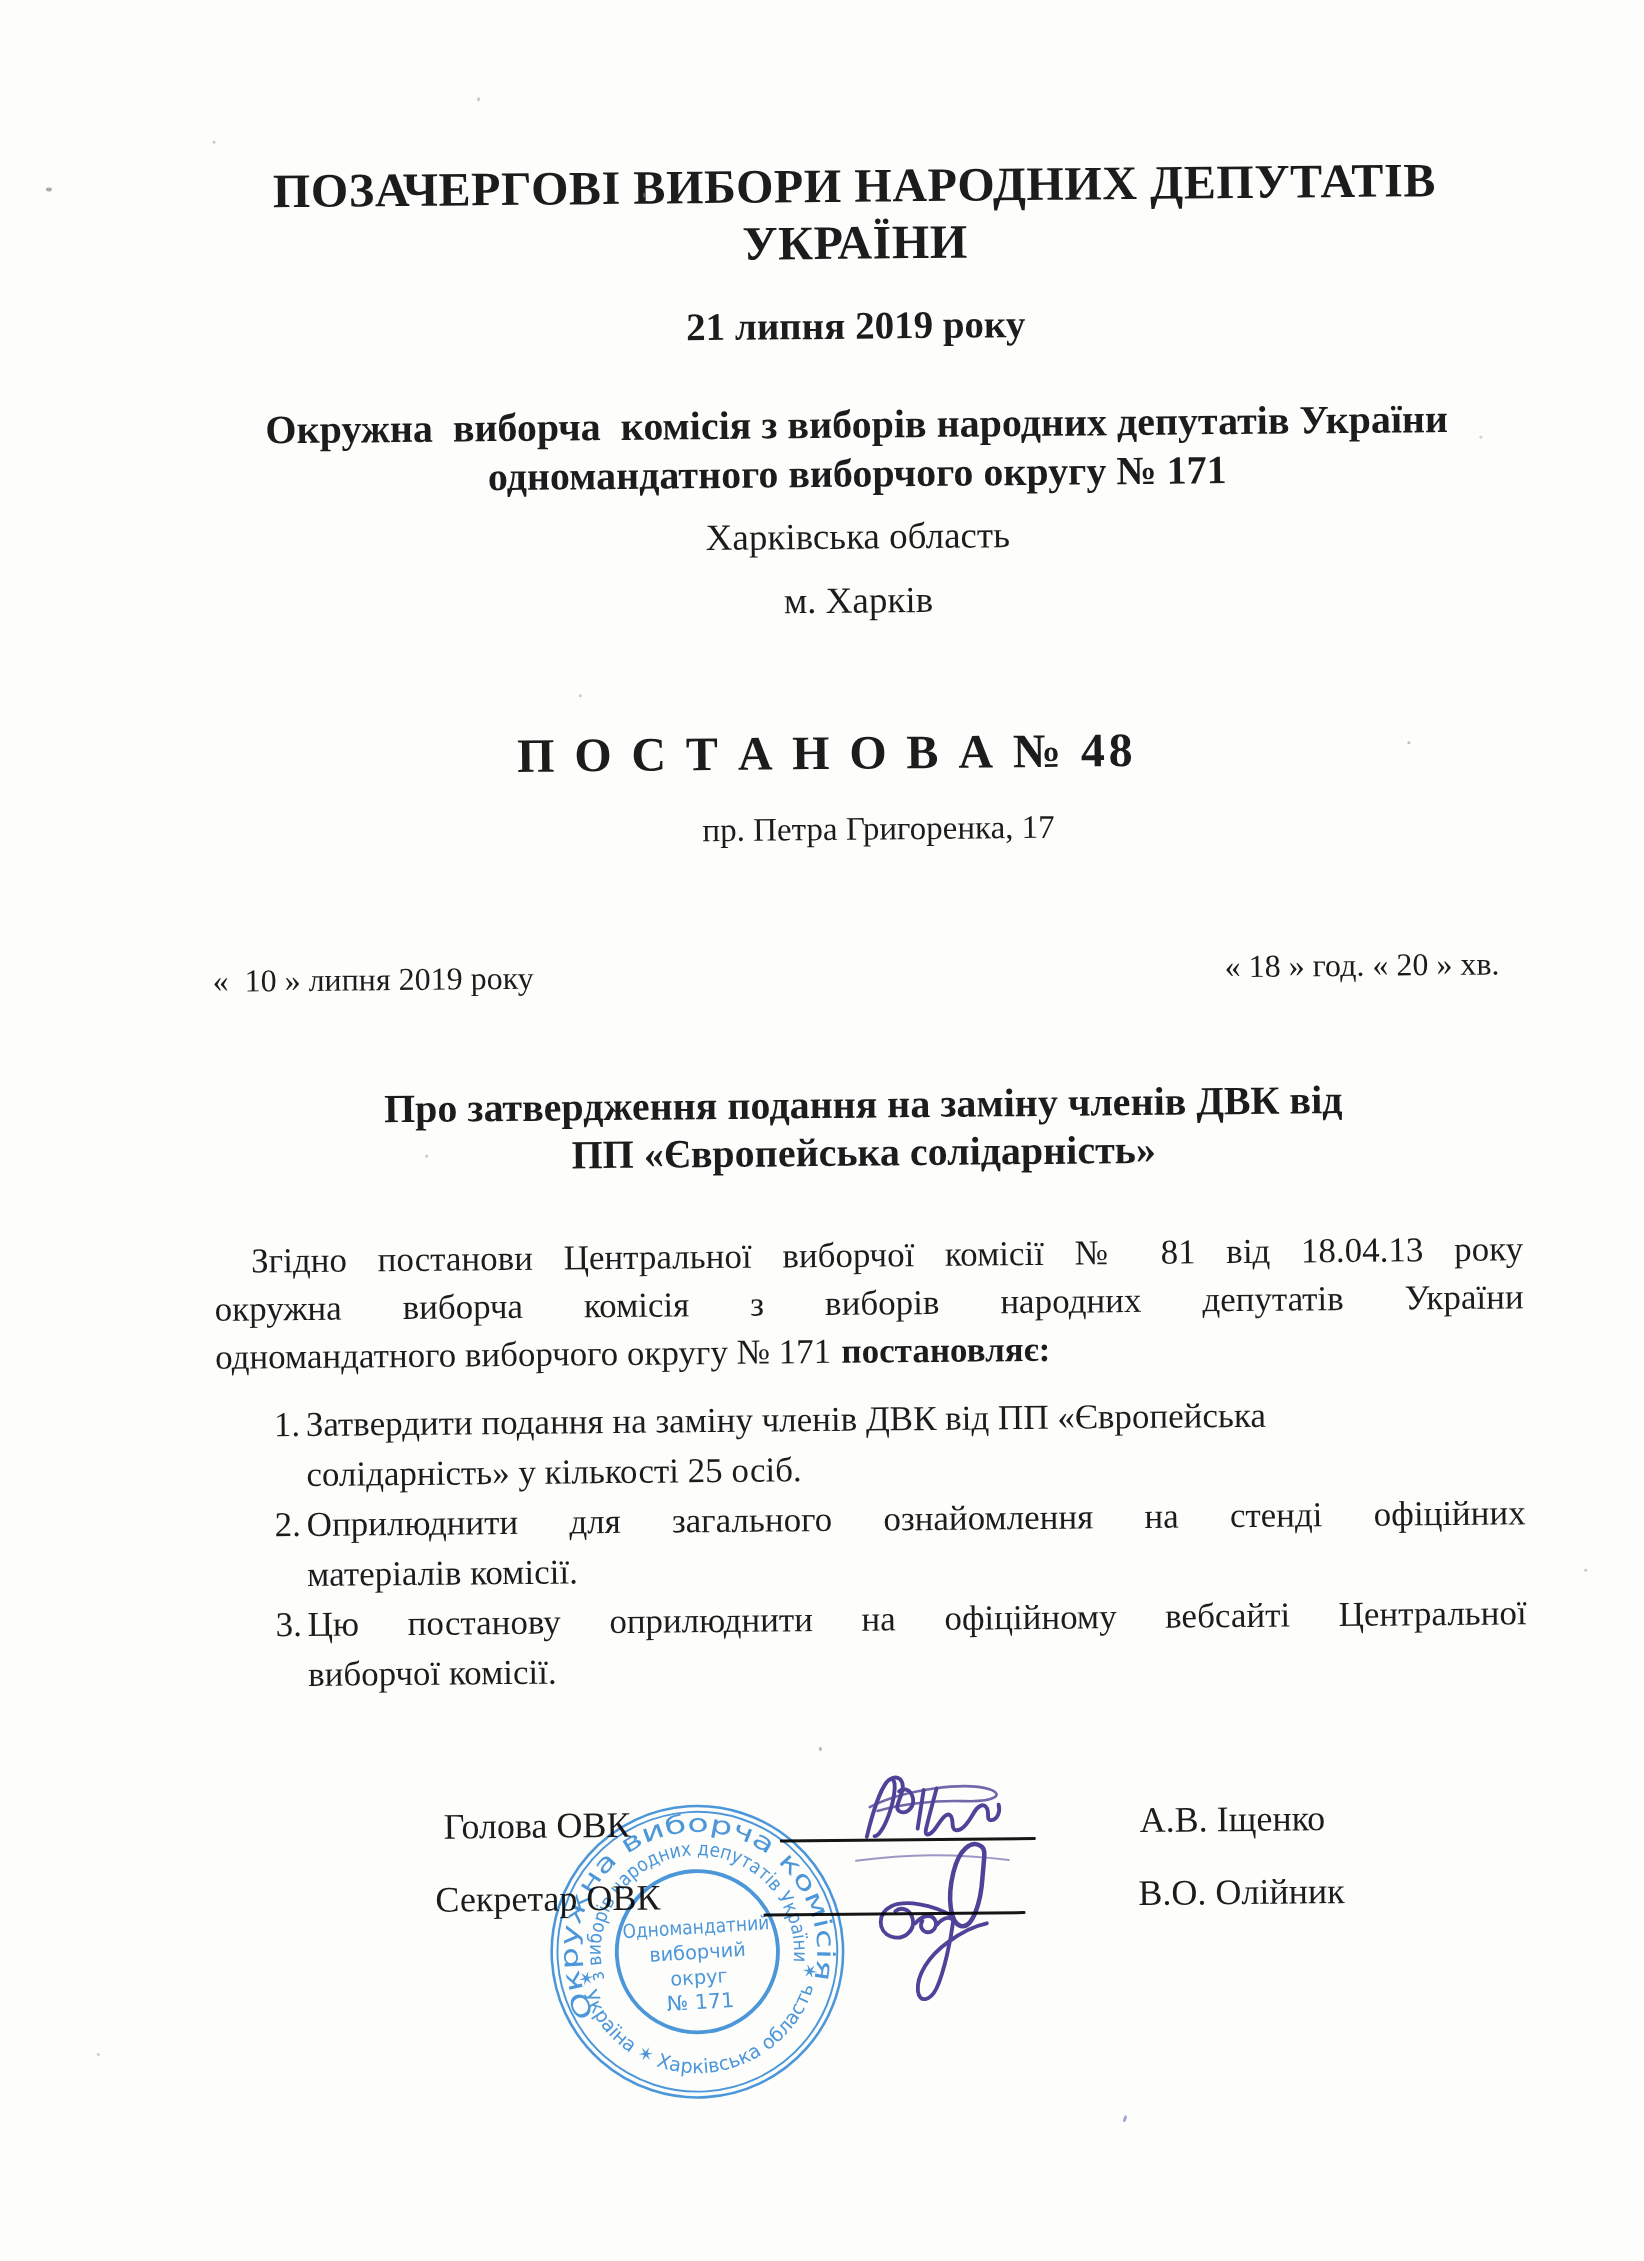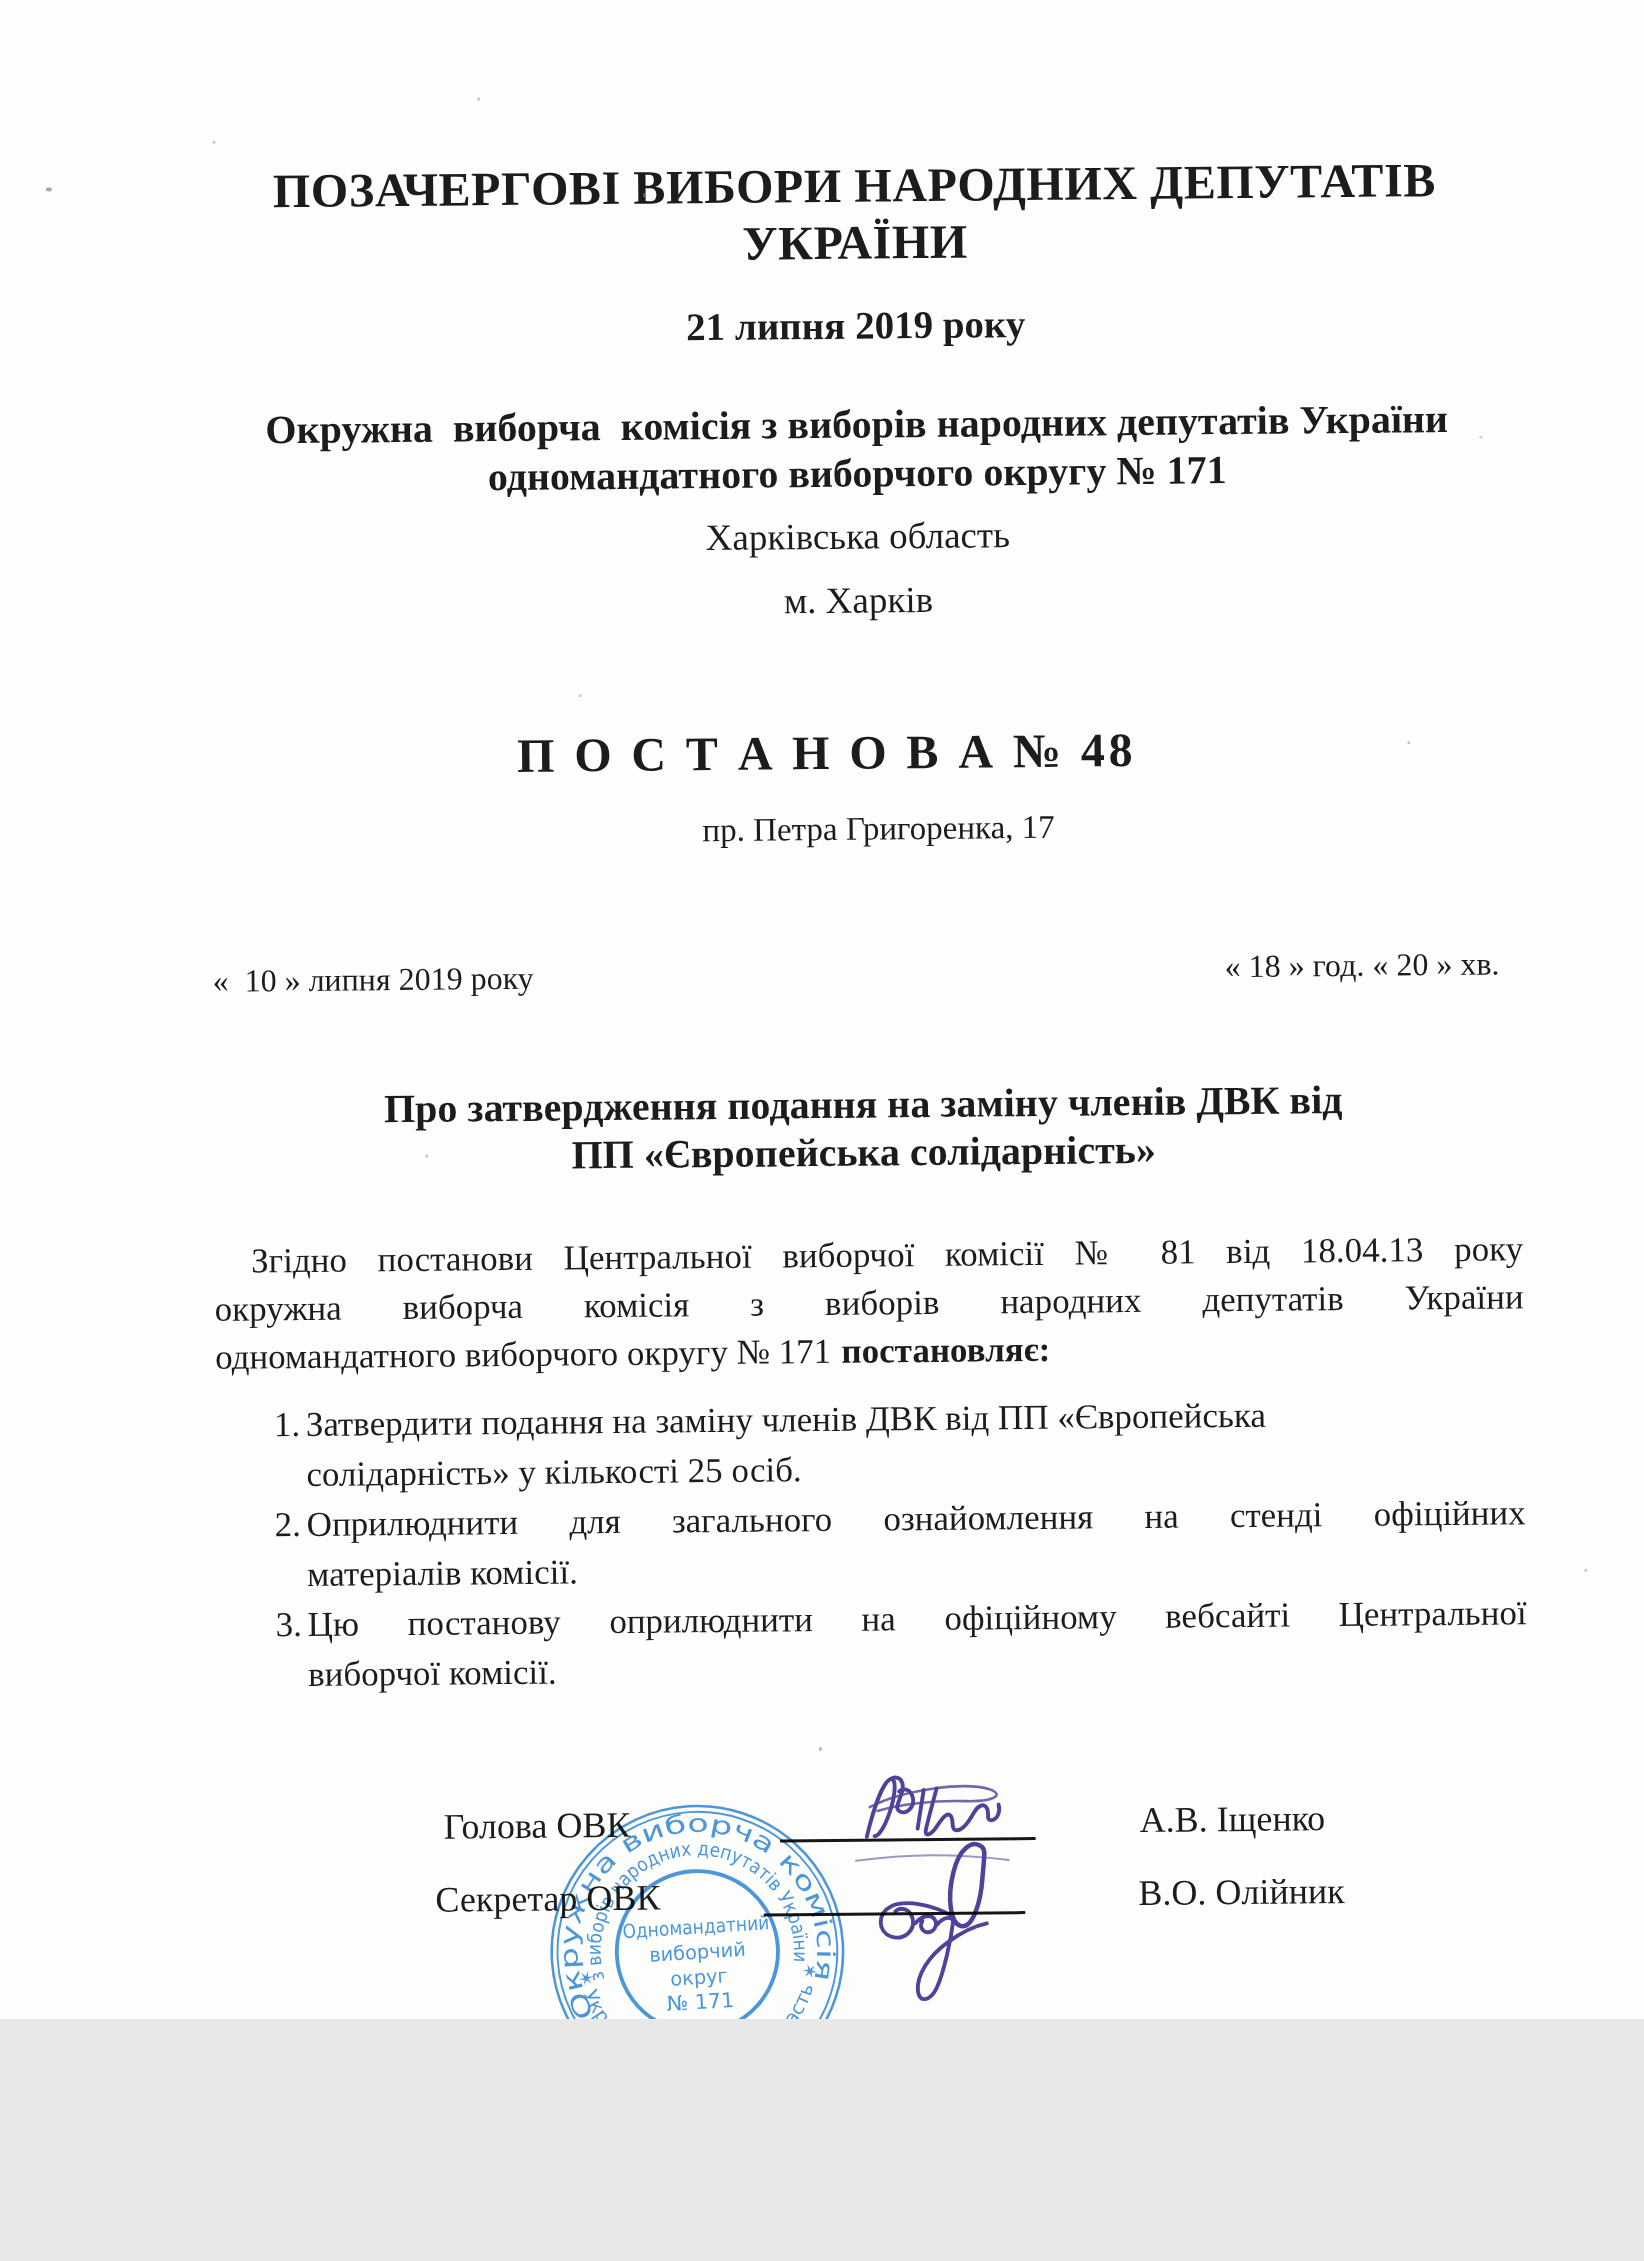--- a/index.html
+++ b/index.html
@@ -4,21 +4,21 @@
 <style>
   :root{
     --stamp-ink:#3d8ed6;
     --sig-ink:#4f4399;
     --text:#1c1c1c;
     --paper:#fdfdfb;
   }
   html,body{margin:0;padding:0;}
   body{width:1644px;height:2261px;background:#e8e8e8;}
   .page{
-    position:relative;width:1644px;height:2019px;overflow:hidden;
+    position:relative;width:1644px;height:2261px;overflow:hidden;
     background:var(--paper);
     font-family:"Liberation Serif","DejaVu Serif",serif;
     color:var(--text);
   }
   .content{position:absolute;left:0;top:0;width:1644px;height:2261px;transform:rotate(-0.55deg);transform-origin:50% 50%;}
   .abs{position:absolute;}
   .center-col{left:84px;width:1559px;text-align:center;}
   
   .t-main{font-size:48px;font-weight:bold;letter-spacing:0.6px;}
   .t-date{font-size:39px;font-weight:bold;}

